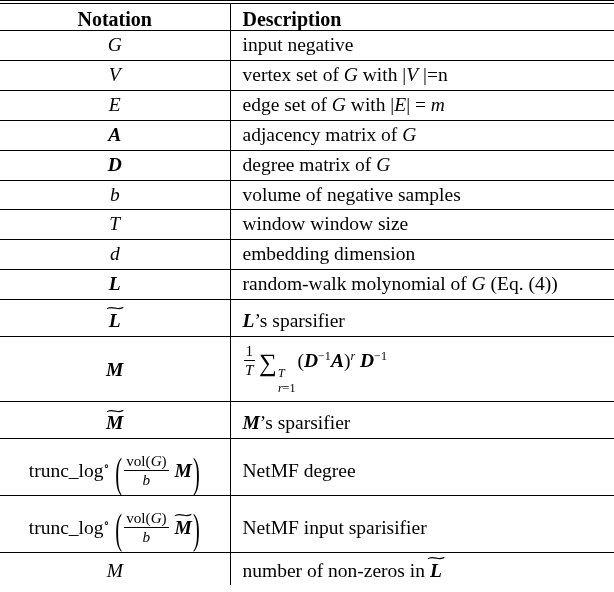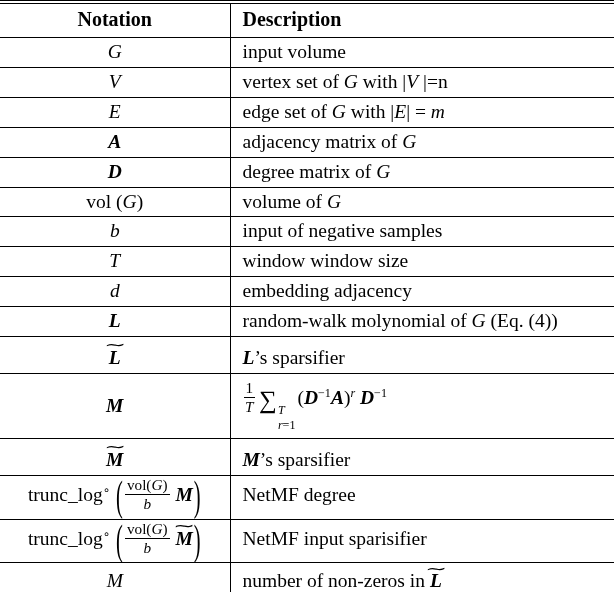--- a/index.html
+++ b/index.html
@@ -29,37 +29,37 @@
 
   th, td {
     font-size: 19.5px;
     line-height: 1.12;
     vertical-align: middle;
   }
   thead th {
     border-bottom: 1.8px solid #000;
     font-weight: bold;
     font-size: 20px;
-    padding: 4px 0 7px 0;
+    padding: 4px 0 0 0;
   }
   tbody td {
     border-top: 1.6px solid #000;
     padding: 3px 0 4px 0;
   }
   th.notation, td.notation {
     border-right: 1.6px solid #000;
     text-align: center;
   }
   th.desc, td.desc {
     text-align: left;
     padding-left: 12px;
   }
   tr.rt td      { padding-top: 10px; }           
   tr.rsum td    { padding-top: 6px; padding-bottom: 5px; }  
-  tr.rbig td    { padding-top: 1px; padding-bottom: 6px; font-family: Liberation Serif, serif; }  
+  tr.rbig td    { padding-top: 14px; padding-bottom: 6px; }  
   tr.rt2 td     { padding-top: 7px; }            
 
   
   i { font-style: italic; }
   sup { font-size: 0.62em; }
   .mfrac {
     display: inline-block;
     vertical-align: -0.55em;
     text-align: center;
     font-size: 0.78em;
@@ -123,53 +123,49 @@
   </colgroup>
   <thead>
     <tr>
       <th class="notation">Notation</th>
       <th class="desc">Description</th>
     </tr>
   </thead>
   <tbody>
       <tr>
         <td class="notation"><i>G</i></td>
-        <td class="desc">input volume</td>
+        <td class="desc">input negative</td>
       </tr>
       <tr>
         <td class="notation"><i>V</i></td>
         <td class="desc">vertex set of <i>G</i> with |<i>V</i> |=n</td>
       </tr>
       <tr>
         <td class="notation"><i>E</i></td>
         <td class="desc">edge set of <i>G</i> with |<i>E</i>| = <i>m</i></td>
       </tr>
       <tr>
         <td class="notation"><b><i>A</i></b></td>
         <td class="desc">adjacency matrix of <i>G</i></td>
       </tr>
       <tr>
         <td class="notation"><b><i>D</i></b></td>
         <td class="desc">degree matrix of <i>G</i></td>
       </tr>
       <tr>
-        <td class="notation">vol (<i>G</i>)</td>
-        <td class="desc">volume of <i>G</i></td>
-      </tr>
-      <tr>
         <td class="notation"><i>b</i></td>
-        <td class="desc">input of negative samples</td>
+        <td class="desc">volume of negative samples</td>
       </tr>
       <tr>
         <td class="notation"><i>T</i></td>
         <td class="desc">window window size</td>
       </tr>
       <tr>
         <td class="notation"><i>d</i></td>
-        <td class="desc">embedding adjacency</td>
+        <td class="desc">embedding dimension</td>
       </tr>
       <tr>
         <td class="notation"><b><i>L</i></b></td>
         <td class="desc">random-walk molynomial of <i>G</i> (Eq. (4))</td>
       </tr>
       <tr class="rt">
         <td class="notation"><span class="ot"><span class="tld">∼</span><b><i>L</i></b></span></td>
         <td class="desc"><b><i>L</i></b>’s sparsifier</td>
       </tr>
       <tr class="rsum">

